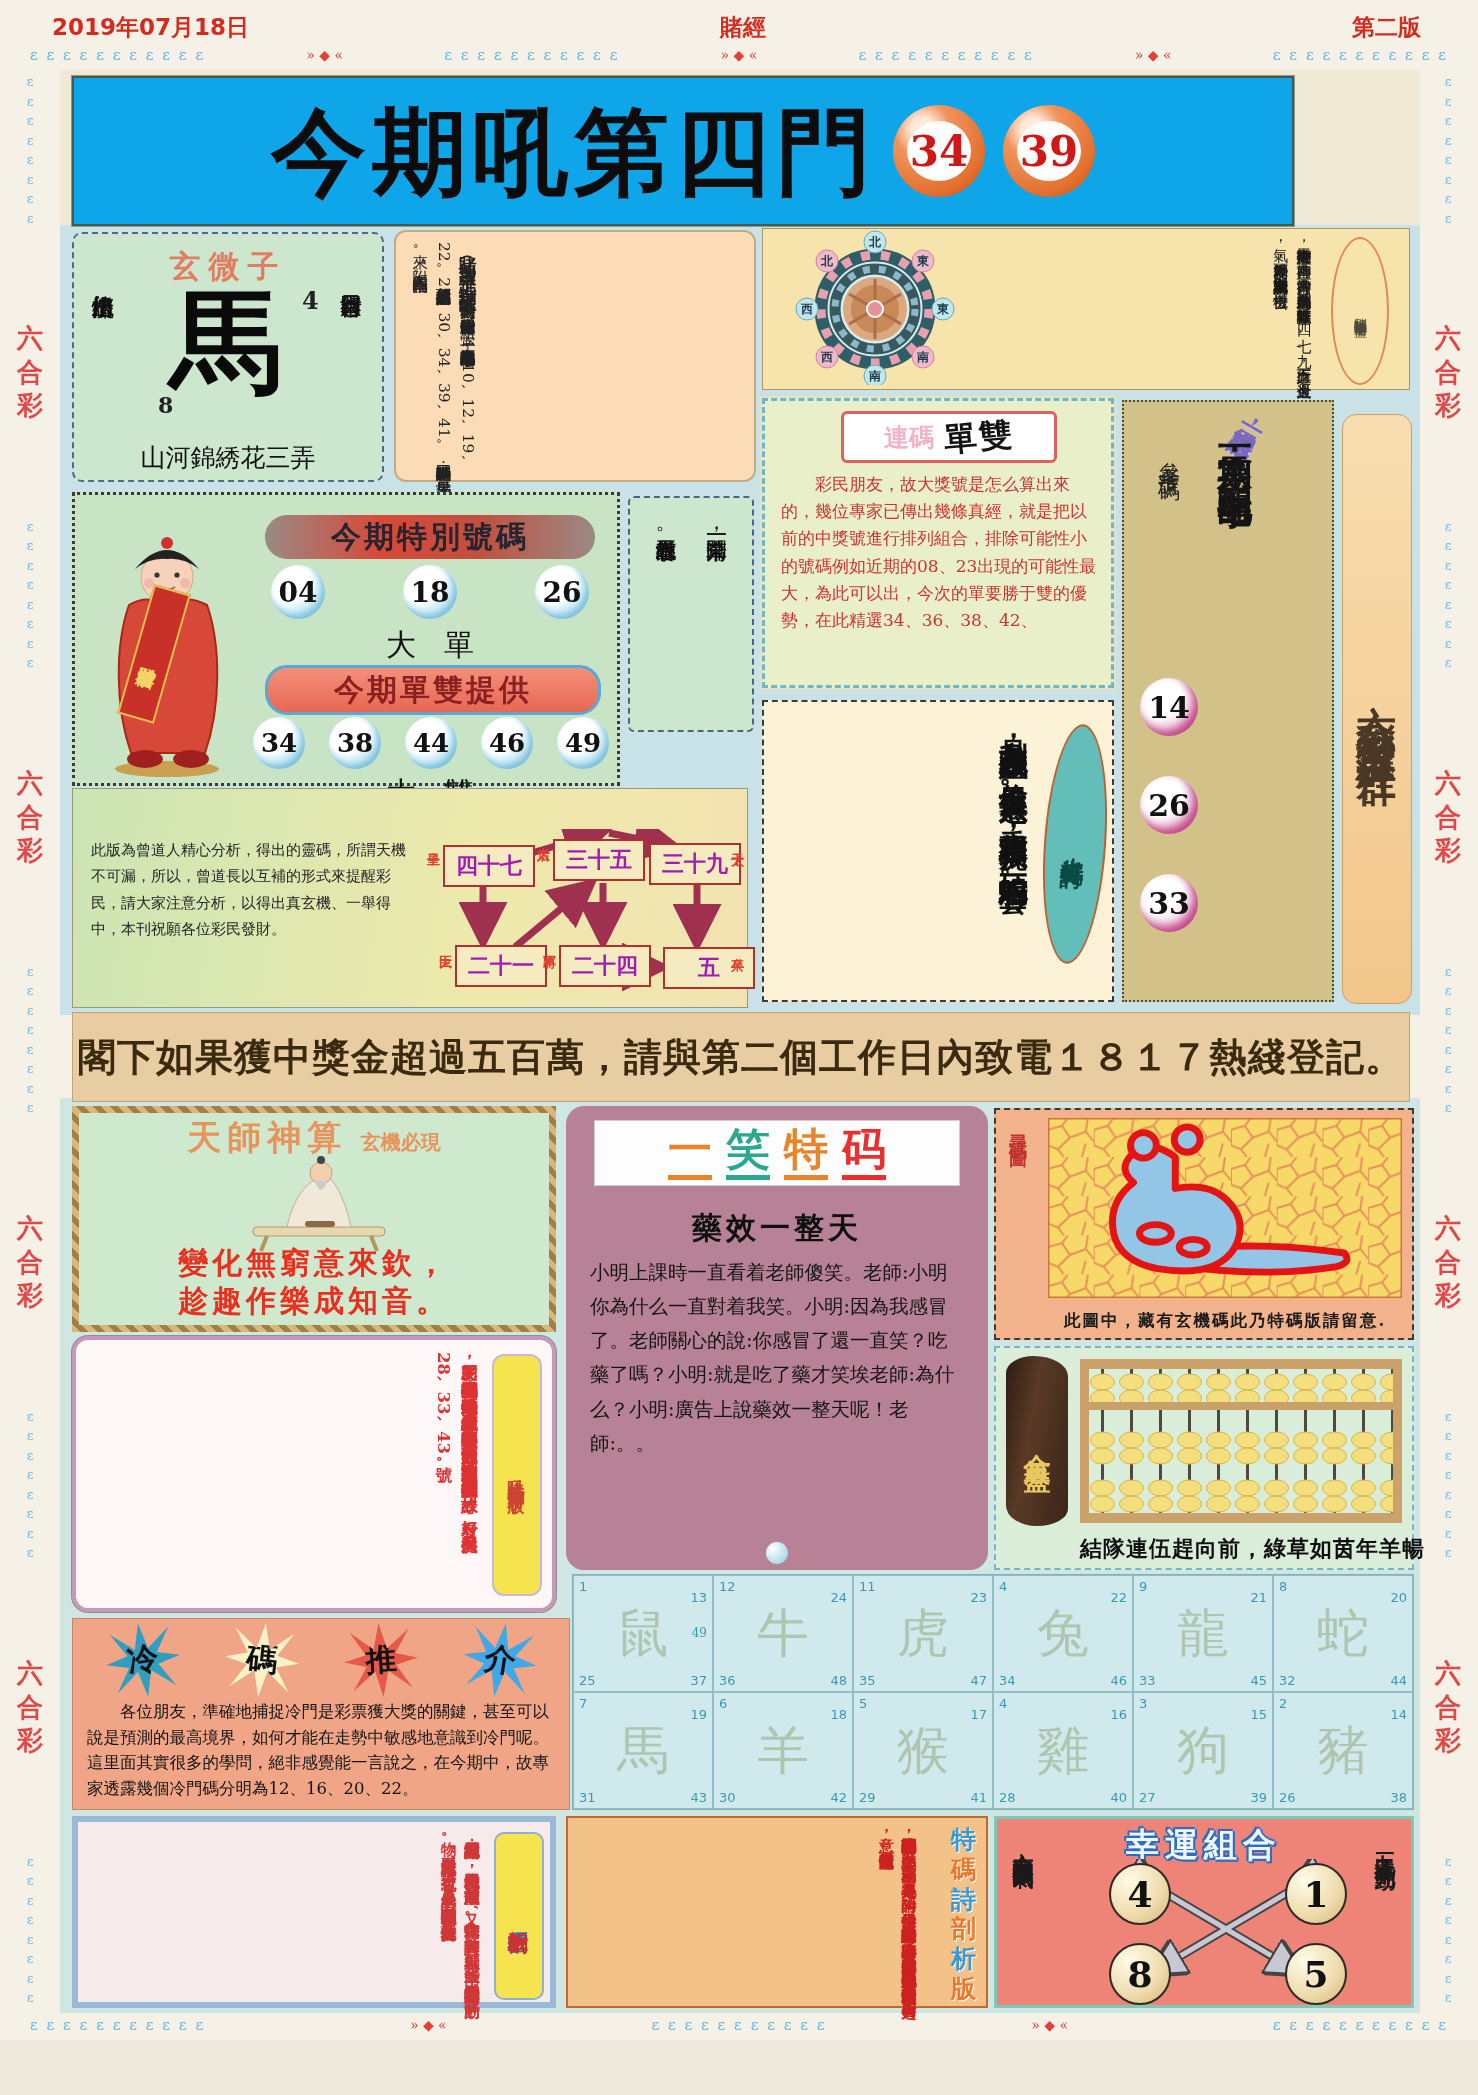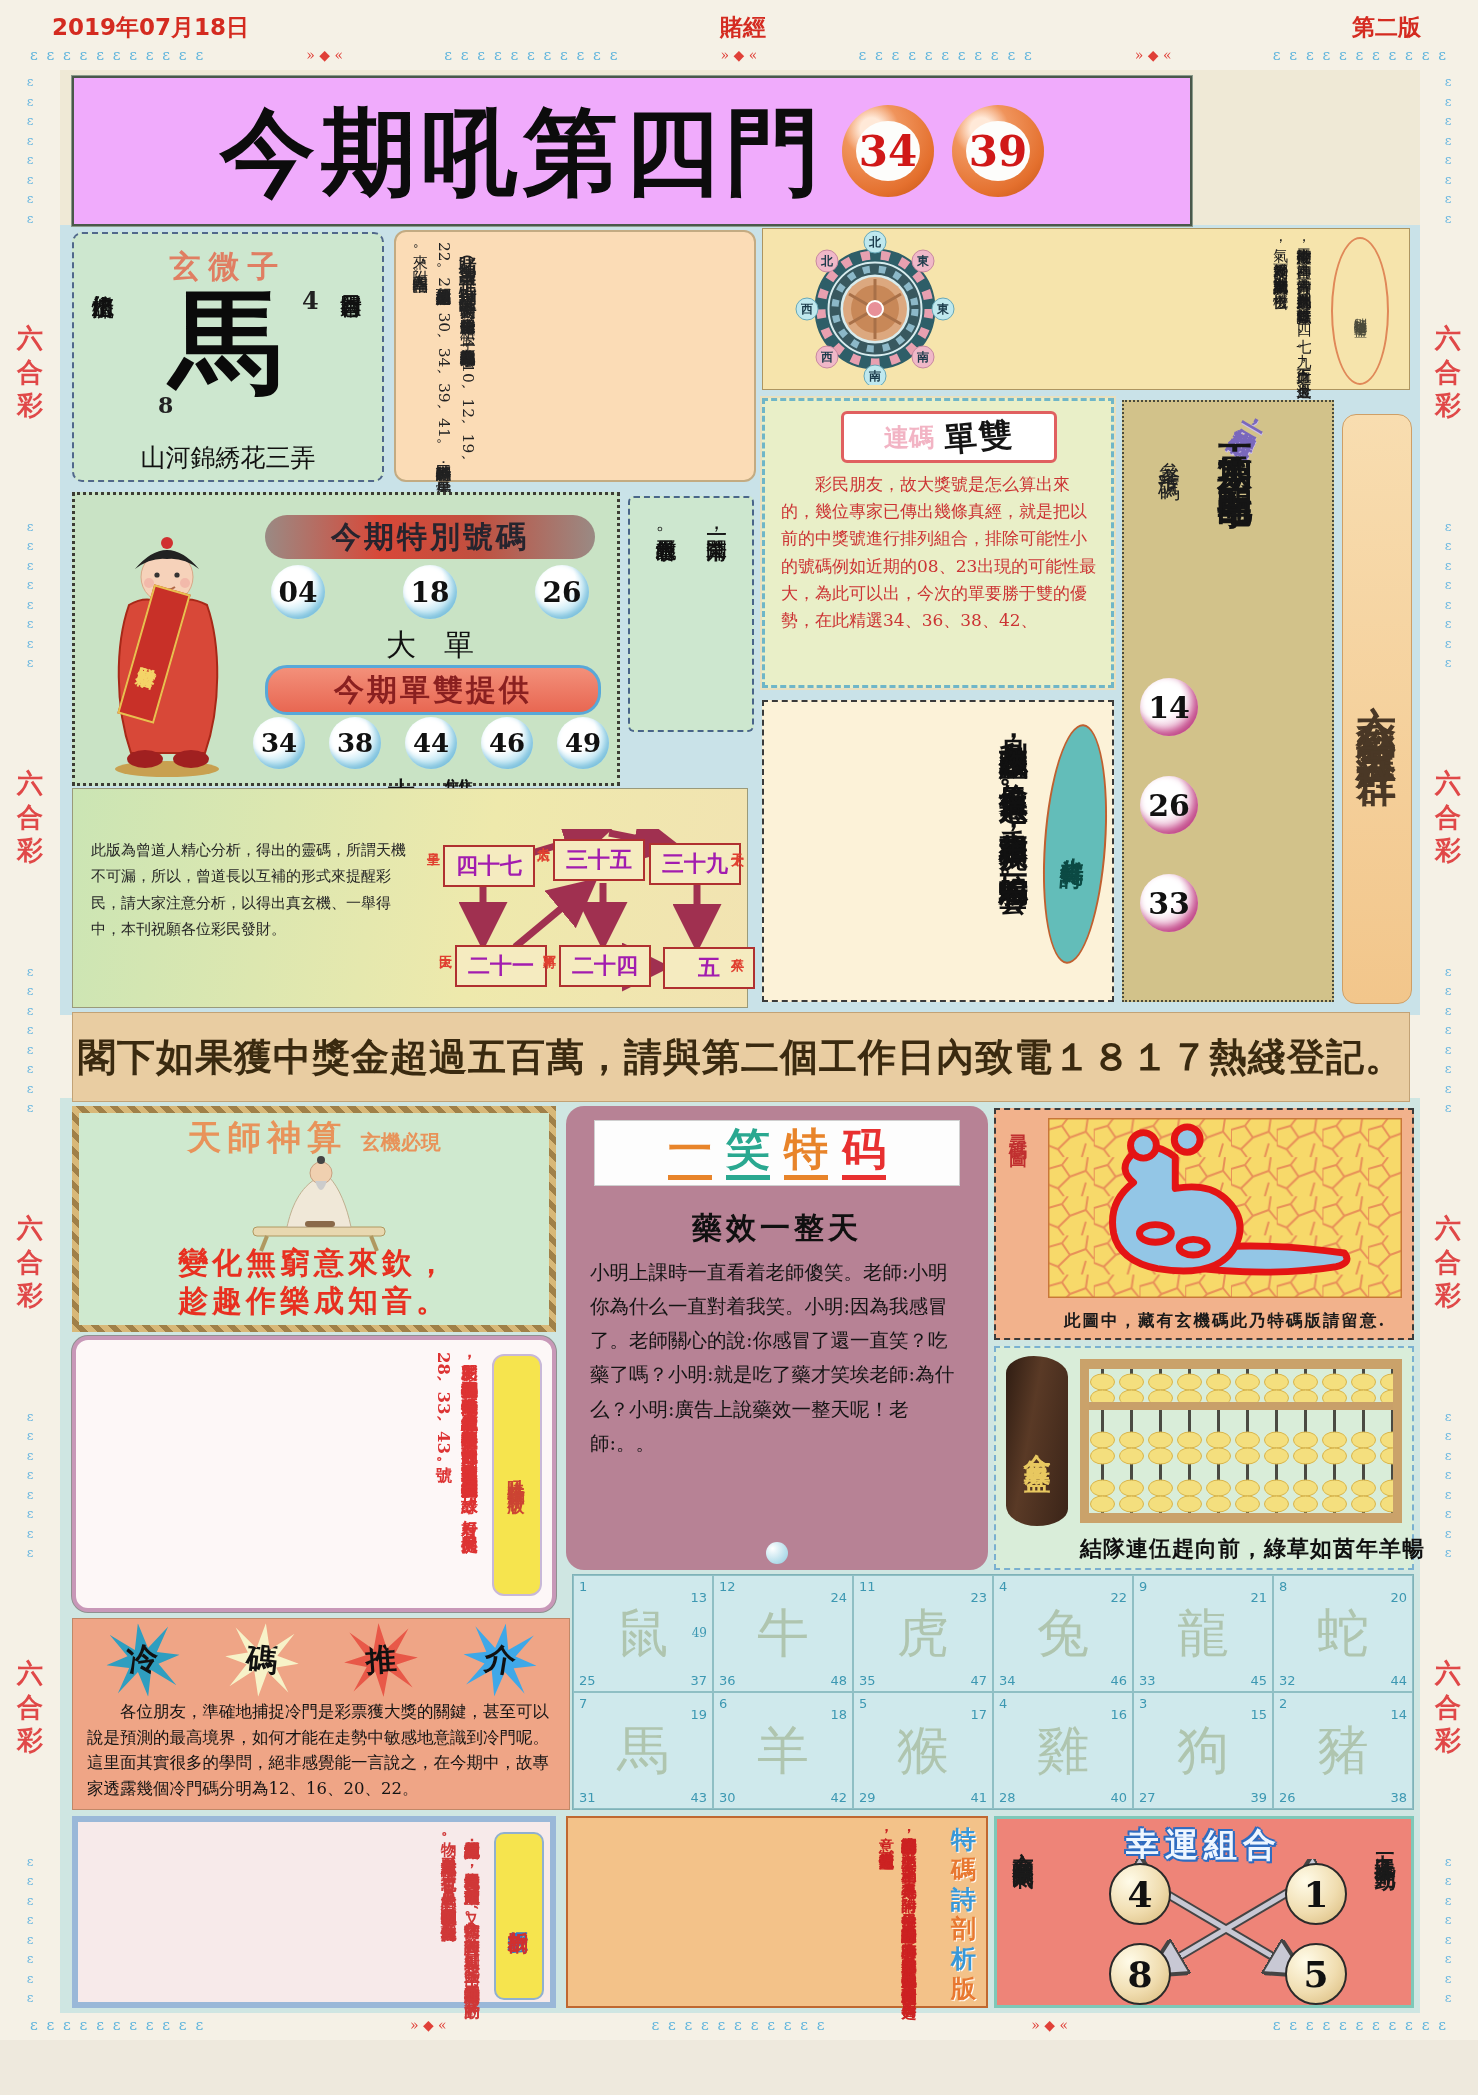--- a/index.html
+++ b/index.html
@@ -16,21 +16,21 @@
   
   .mast{top:12px;font-size:23px;font-weight:bold;color:#d42b20;font-family:"DejaVu Sans","Liberation Sans",sans-serif;}
   
   .orn-row{left:30px;width:1418px;height:26px;display:flex;justify-content:space-between;align-items:center;overflow:hidden;}
   .orn-row .b{color:#5fb4dc;font-size:15px;letter-spacing:2px;}
   .orn-row .r{color:#e04038;font-size:14px;}
   .side{width:40px;top:72px;height:1936px;display:flex;flex-direction:column;justify-content:space-between;align-items:center;overflow:hidden;}
   .side .b{color:#6cb8e0;font-size:13px;line-height:1.5;text-align:center;}
   .side .r{color:#e04848;font-size:26px;font-weight:bold;line-height:1.3;text-align:center;}
   
-  .headline{left:72px;top:76px;width:1120px;height:150px;background:#f0abfc;border:2px solid #49584a;
+  .headline{left:72px;top:76px;width:1222px;height:150px;background:#0ea5e9;border:2px solid #49584a;
             box-shadow:0 0 0 1px #8a9a8a;display:flex;align-items:center;justify-content:center;gap:16px;}
   .headline .txt{font-size:95px;font-weight:bold;color:#0c0c0c;letter-spacing:6px;line-height:1;}
   .ballrow{display:flex;gap:18px;align-items:center;}
   .ball-o{width:92px;height:92px;border-radius:50%;position:relative;
           background:radial-gradient(circle at 32% 26%,#ffe9d8 0 12%,#f0945c 30%,#e4702e 70%,#c05014);}
   .ball-o span{position:absolute;left:14px;top:16px;width:64px;height:60px;border-radius:50%;background:#fdfdfb;
           display:flex;align-items:center;justify-content:center;font-size:42px;font-weight:bold;color:#d01818;}
   
   .p-xwz{left:72px;top:232px;width:312px;height:250px;background:#cde7cf;border:2px dashed #51688b;border-radius:10px;}
   .p-xwz .ttl{position:absolute;top:12px;left:0;right:0;text-align:center;font-size:31px;font-weight:bold;color:#e07e62;letter-spacing:8px;}

